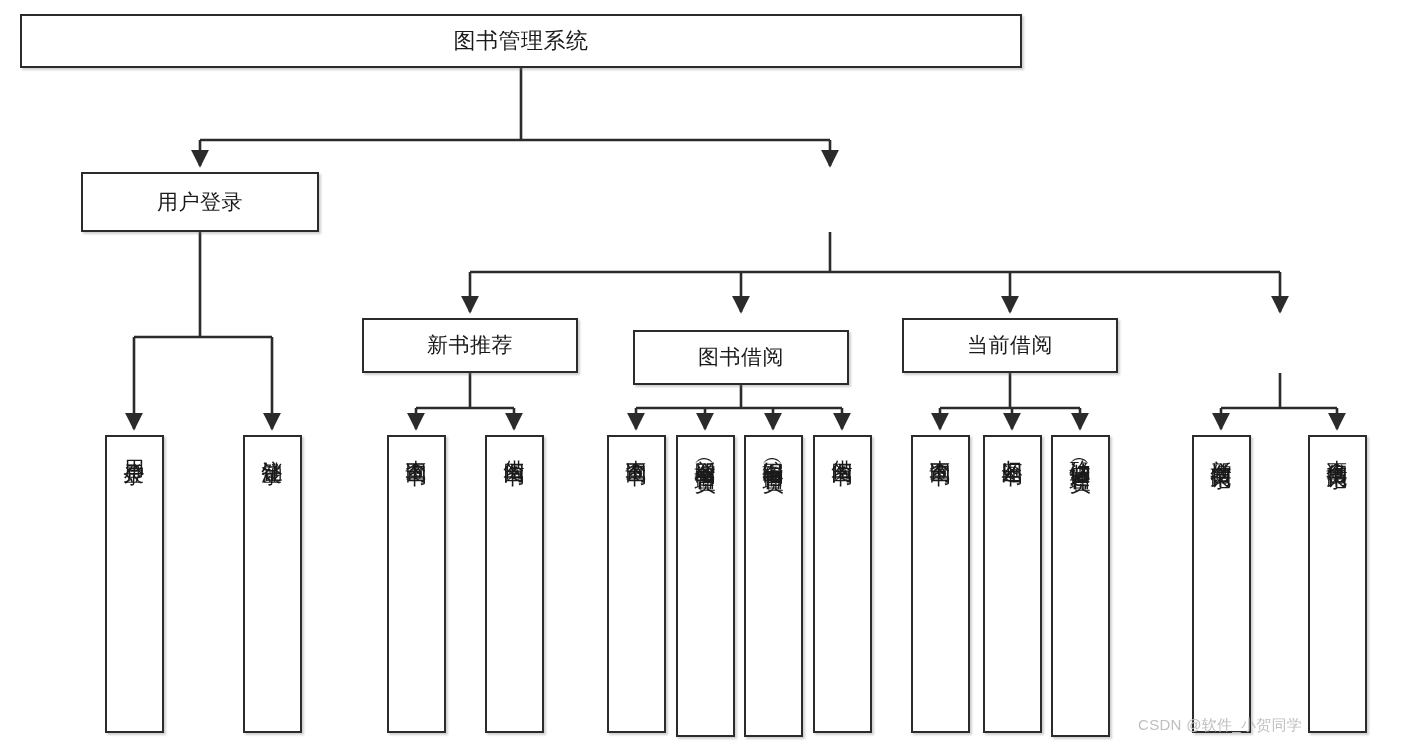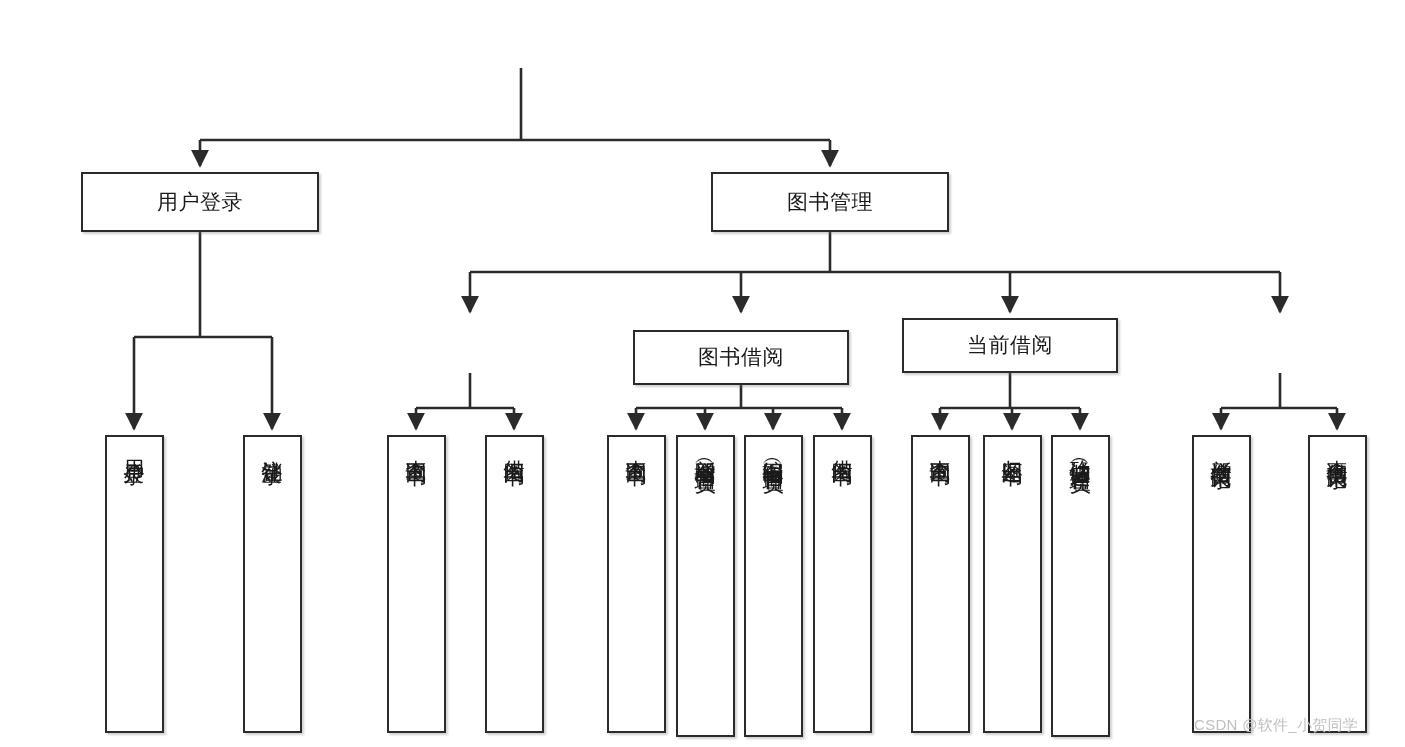--- a/index.html
+++ b/index.html
@@ -113,28 +113,31 @@
       <path d="M 1012 408 L 1012 429" marker-end="url(#arrow)"></path>
       <path d="M 1080 408 L 1080 429" marker-end="url(#arrow)"></path>
 
       <path d="M 1280 373 L 1280 408"></path>
       <path d="M 1221 408 L 1337 408"></path>
       <path d="M 1221 408 L 1221 429" marker-end="url(#arrow)"></path>
       <path d="M 1337 408 L 1337 429" marker-end="url(#arrow)"></path>
     </g>
   </svg>
 
+  <div class="node horiz root" style="left: 20px; top: 14px; width: 1002px; height: 54px;">
+    <span class="node-label">图书管理系统</span>
+  </div>
 
   <div class="node horiz" style="left: 81px; top: 172px; width: 238px; height: 60px;">
     <span class="node-label">用户登录</span>
   </div>
-  <div class="node horiz" style="left: 711px; top: 172px; width: 238px; height: 60px;">
-    <span class="node-label">图书管理</span>
+
+  <div class="node horiz" style="left: 362px; top: 318px; width: 216px; height: 55px;">
+    <span class="node-label">新书推荐</span>
   </div>
-
   <div class="node horiz" style="left: 633px; top: 318px; width: 216px; height: 55px; margin-top: 12px;">
     <span class="node-label">图书借阅</span>
   </div>
   <div class="node horiz" style="left: 902px; top: 318px; width: 216px; height: 55px;">
     <span class="node-label">当前借阅</span>
   </div>
 
   <div class="node vert" style="left: 105px; top: 435px; width: 59px; height: 298px;">
     <span class="node-label">用户登录</span>
   </div>
@@ -168,15 +171,15 @@
   <div class="node vert" style="left: 1051px; top: 435px; width: 59px; height: 302px;">
     <span class="node-label">确认归还（管理员）</span>
   </div>
   <div class="node vert" style="left: 1192px; top: 435px; width: 59px; height: 298px;">
     <span class="node-label">新增借阅记录</span>
   </div>
   <div class="node vert" style="left: 1308px; top: 435px; width: 59px; height: 298px;">
     <span class="node-label">查询借阅记录</span>
   </div>
 
-  <div class="watermark" style="left: 1194px; top: 716px;">CSDN @软件_小贺同学</div>
+  <div class="watermark" style="left: 1138px; top: 716px;">CSDN @软件_小贺同学</div>
 
 </div>
 
 </body></html>

